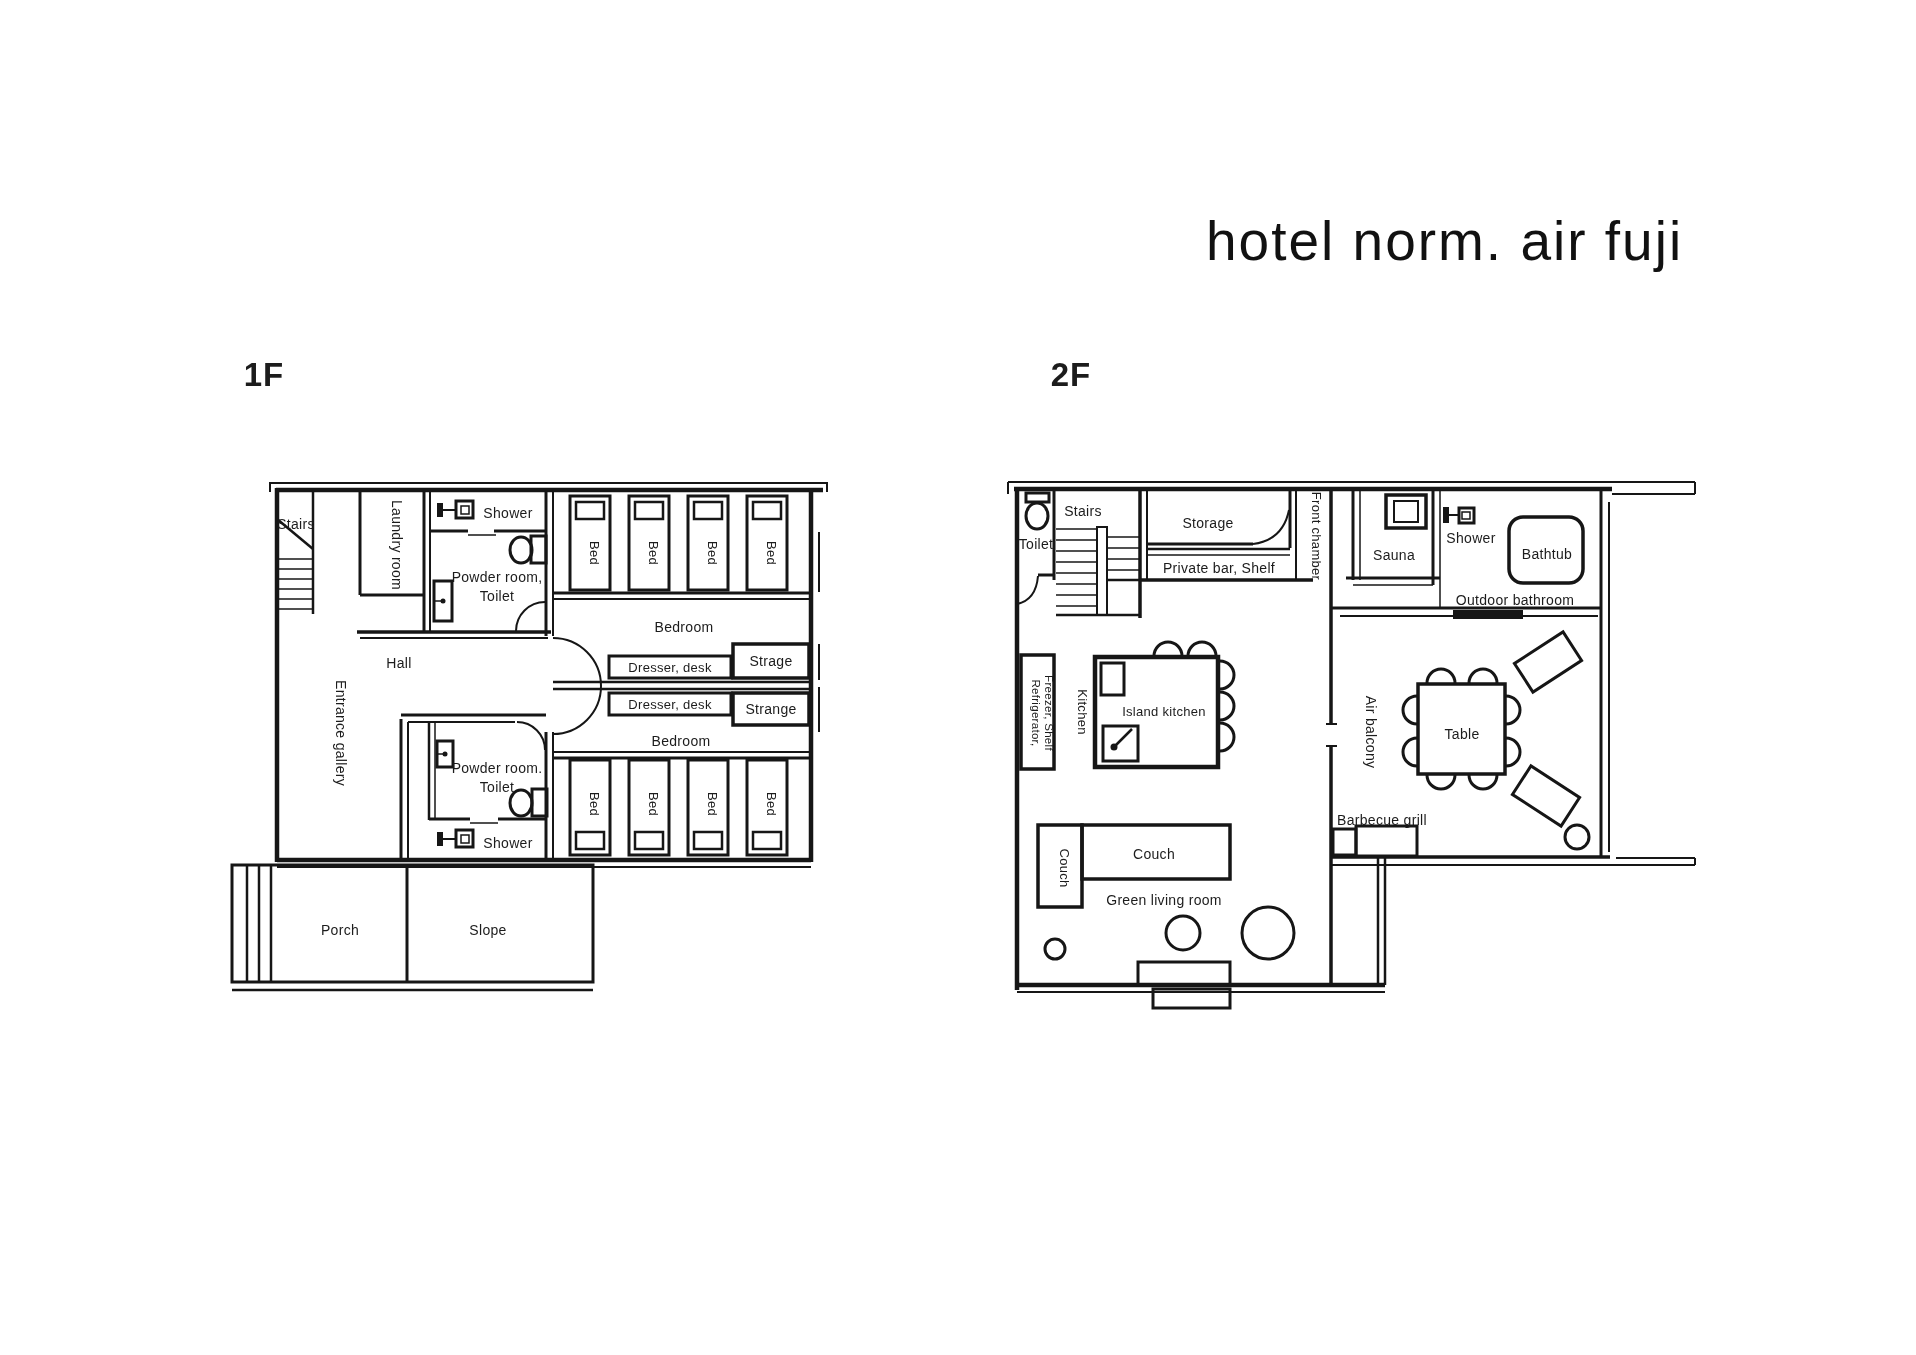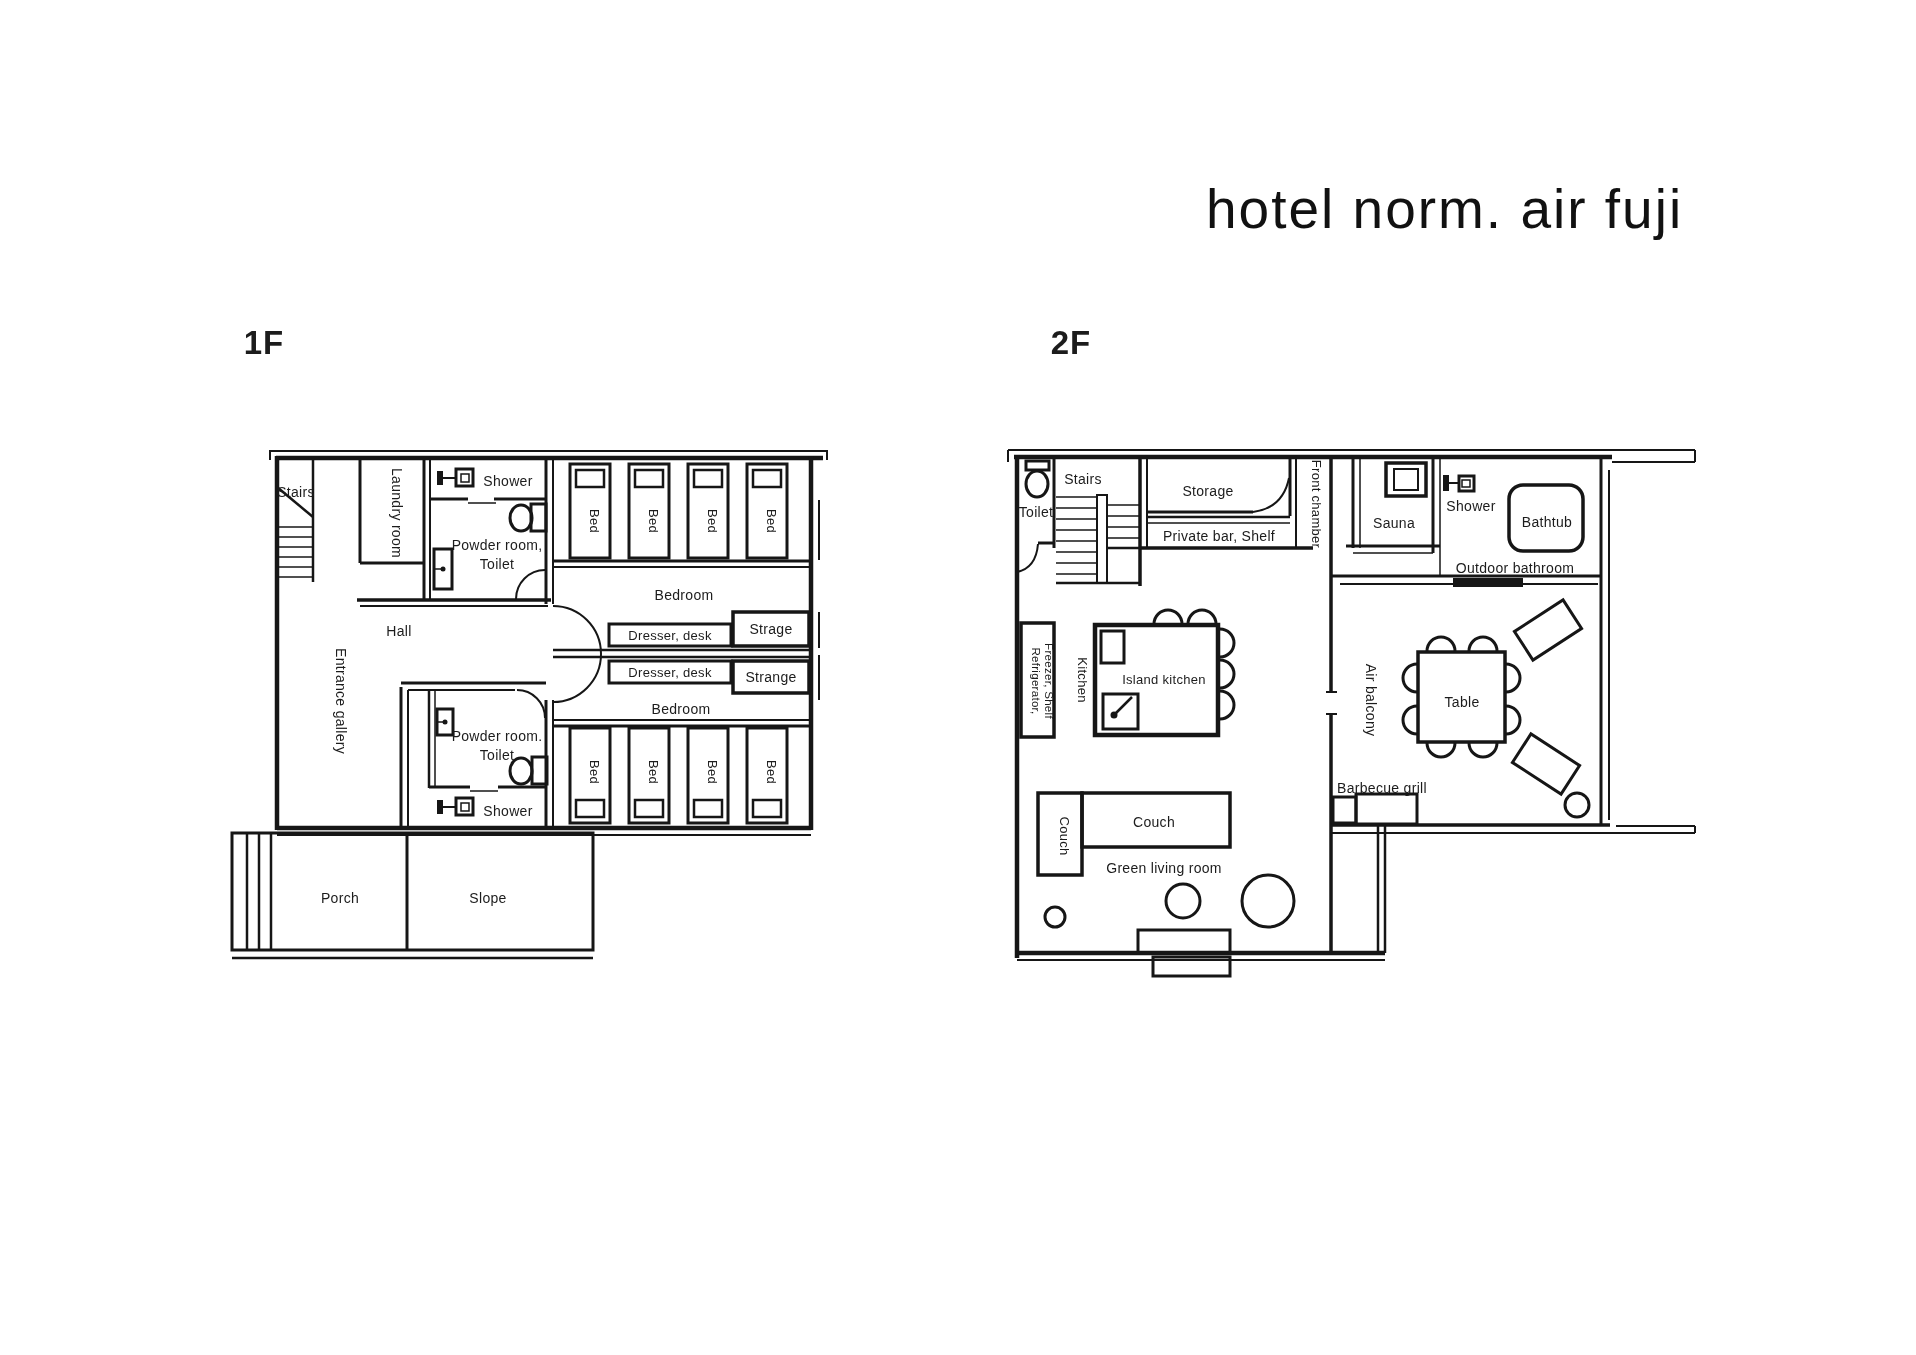--- a/index.html
+++ b/index.html
@@ -1,17 +1,17 @@
 <!DOCTYPE html>
 <html><head>
 <meta charset="utf-8">
 <style>
   html,body{margin:0;padding:0;background:#ffffff;}
   body{font-family:"Liberation Sans", sans-serif;}
-  .page{position:relative;width:1916px;height:998px;background:#fff;overflow:hidden;}
+  .page{position:relative;width:1916px;height:998px;background:#fff;overflow:hidden;margin-top:32px;}
   svg{display:block;}
   text{fill:#1c1c1c;font-family:"Liberation Sans", sans-serif;letter-spacing:0.3px;}
   .lbl{font-size:14px;}
   .lbl-sm{font-size:13px;}
   .lbl-xs{font-size:11.5px;}
   .floor-lbl{font-size:33px;font-weight:bold;letter-spacing:1px;}
   .title{font-size:55px;letter-spacing:2px;fill:#111;}
   .w1{stroke:#161616;stroke-width:1.5;fill:none;}
   .w2{stroke:#161616;stroke-width:2;fill:none;}
   .w25{stroke:#161616;stroke-width:2.5;fill:none;}

